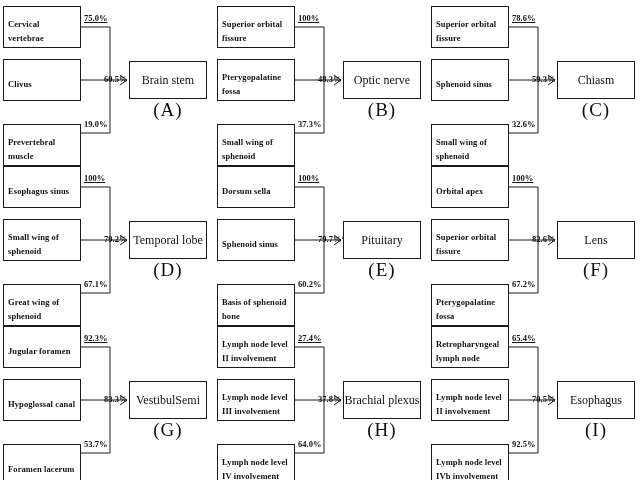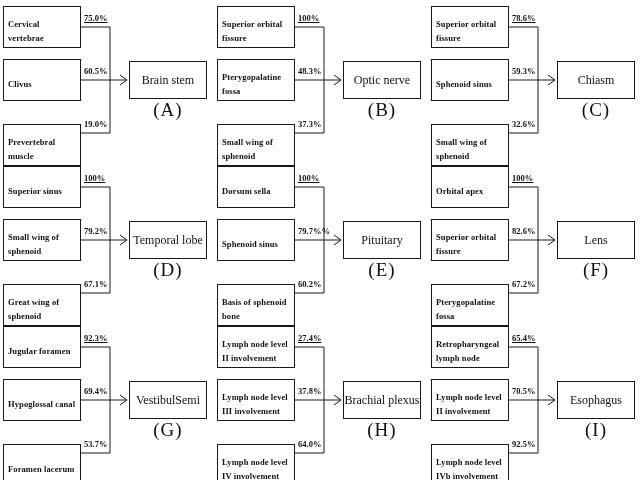--- a/index.html
+++ b/index.html
@@ -62,21 +62,21 @@
   .pct {
     position: absolute;
     left: 84px;
     width: 34px;
     font-weight: bold;
     font-size: 8.5px;
     text-align: left;
     white-space: nowrap;
   }
   .pct-1 { top: 13px; text-decoration: underline; }
-  .pct-2 { top: 66px; }
+  .pct-2 { top: 74px; margin-left: 20px; }
   .pct-3 { top: 119px; }
   .tgt {
     position: absolute;
     left: 129px;
     top: 61px;
     width: 78px;
     height: 38px;
     border: 1px solid #1a1a1a;
     box-sizing: border-box;
     display: flex;
@@ -193,21 +193,21 @@
   <div class="cell">
     <svg class="conn" width="214" height="160" viewBox="0 0 214 160">
       <line x1="81" y1="27" x2="110" y2="27" stroke="#1a1a1a" stroke-width="1"></line>
       <line x1="110" y1="27" x2="110" y2="133" stroke="#1a1a1a" stroke-width="1"></line>
       <line x1="81" y1="133" x2="110" y2="133" stroke="#1a1a1a" stroke-width="1"></line>
       <line x1="81" y1="80" x2="127" y2="80" stroke="#1a1a1a" stroke-width="1"></line>
       <polyline points="120,75 127,80 120,85" fill="none" stroke="#1a1a1a" stroke-width="1"></polyline>
     </svg>
 
     <div class="src src-1">
-      <span class="src-label">Superior sinus</span>
+      <span class="src-label">Esophagus sinus</span>
     </div>
     <div class="src src-2">
       <span class="src-label">Small wing of sphenoid</span>
     </div>
     <div class="src src-3">
       <span class="src-label">Great wing of sphenoid</span>
     </div>
 
     <span class="pct pct-1">100%</span>
     <span class="pct pct-2">79.2%</span>
@@ -290,21 +290,21 @@
       <span class="src-label">Jugular foramen</span>
     </div>
     <div class="src src-2">
       <span class="src-label">Hypoglossal canal</span>
     </div>
     <div class="src src-3">
       <span class="src-label">Foramen lacerum</span>
     </div>
 
     <span class="pct pct-1">92.3%</span>
-    <span class="pct pct-2">69.4%</span>
+    <span class="pct pct-2">83.3%</span>
     <span class="pct pct-3">53.7%</span>
 
     <div class="tgt">
       <span class="tgt-label">VestibulSemi</span>
     </div>
     <div class="letter">(G)</div>
   </div>
 
   <div class="cell">
     <svg class="conn" width="214" height="160" viewBox="0 0 214 160">

